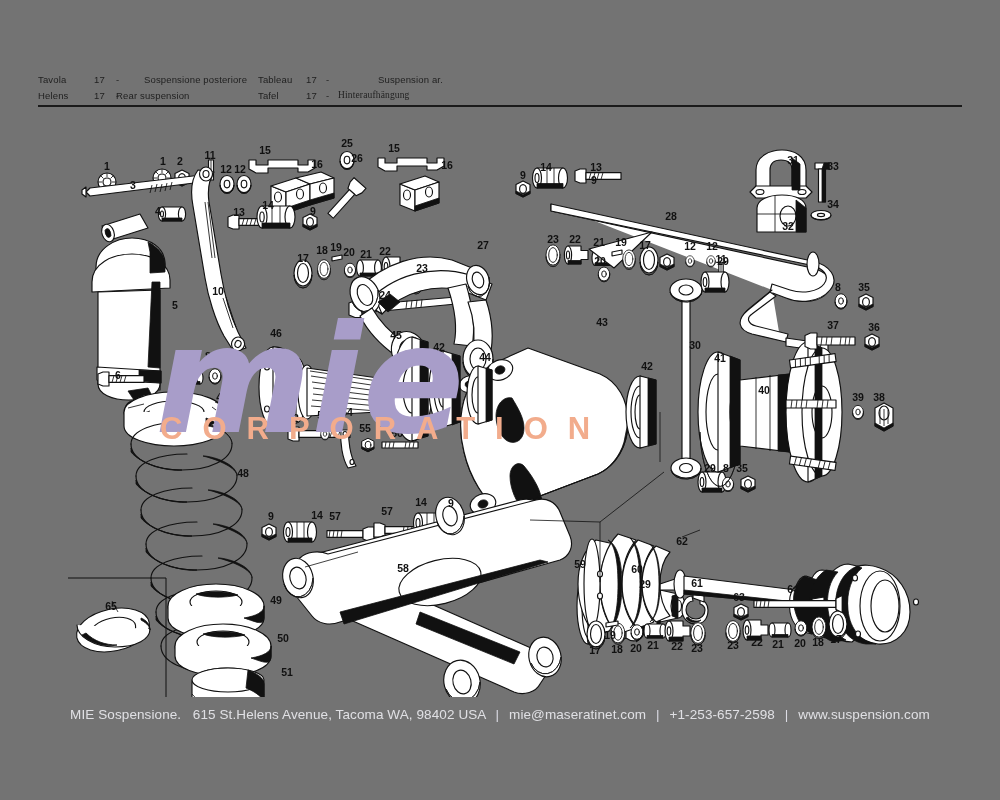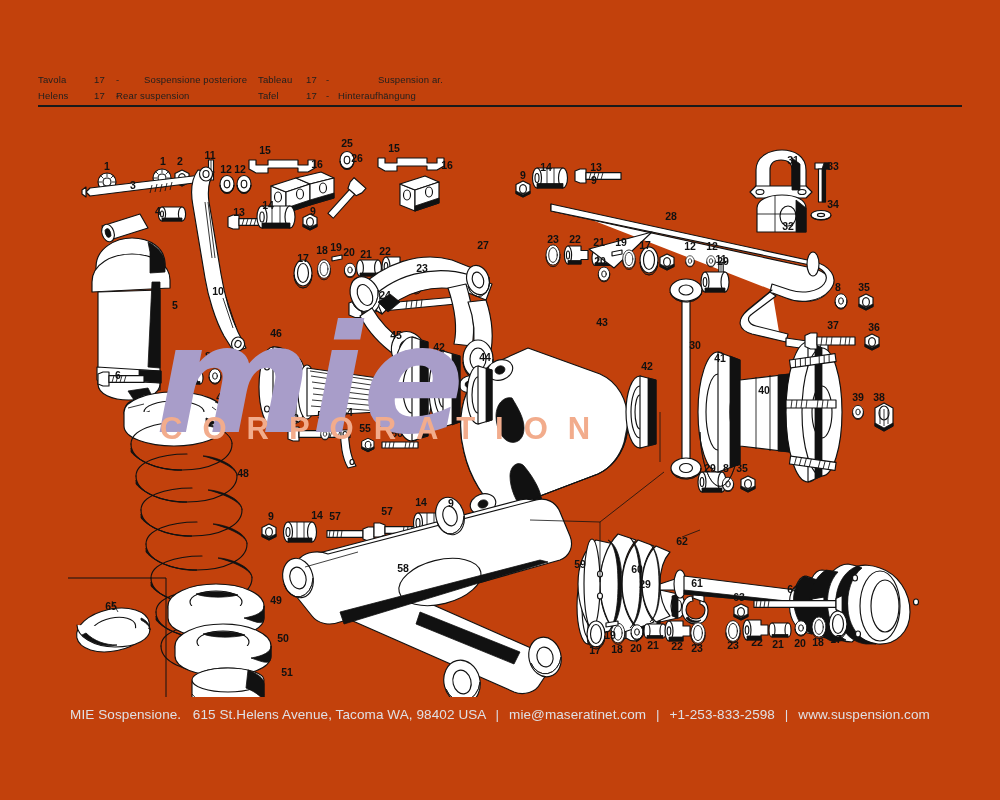--- a/index.html
+++ b/index.html
@@ -2,21 +2,21 @@
 <html><head>
 <meta charset="utf-8">
 <title>Rear Suspension Parts Diagram</title>
 <style>
   html,body{margin:0;padding:0;background:#ffffff;}
   body{
     width:1000px;height:800px;position:relative;overflow:hidden;
     font-family:"Liberation Sans", sans-serif;
     color:#1a1a1a;
   }
-  #page{position:absolute;inset:0;background:#c2410c;}
+  #page{position:absolute;inset:0;background:#737373;}
 
   
   #header{position:absolute;left:0;top:70px;width:1000px;height:45px;}
   .hdr-col{position:absolute;font-size:9.5px;letter-spacing:.15px;color:#1f1f1f;white-space:nowrap;}
   .hdr-lang{position:absolute;width:56px;}
   .hdr-num{position:absolute;width:26px;}
   .hdr-txt{position:absolute;}
   #hdr-rule{position:absolute;left:38px;top:105px;width:924px;height:2.2px;background:#1a1a1a;}
 
   
@@ -80,21 +80,21 @@
     <div class="hdr-col" style="left:258px; top:4px;">
       <span class="hdr-lang">Tableau</span>
       <span class="hdr-num" style="left:48px;">17</span>
       <span class="hdr-txt" style="left:68px;">-</span>
       <span class="hdr-txt" style="left:80px;margin-left:40px;">Suspension  ar.</span>
     </div>
     <div class="hdr-col" style="left:258px; top:20px;">
       <span class="hdr-lang">Tafel</span>
       <span class="hdr-num" style="left:48px;">17</span>
       <span class="hdr-txt" style="left:68px;">-</span>
-      <span class="hdr-txt" style="left:80px;">Hinteraufhängung</span>
+      <span class="hdr-txt" style="left:80px;font-family:Liberation Serif, serif;">Hinteraufhängung</span>
     </div>
   </div>
   <div id="hdr-rule"></div>
 
   <div id="stage">
 
     <svg id="watermark" viewBox="0 0 1000 585">
       <text class="wm-mie" x="155" y="320" fill="#a89dc9">mie</text>
       <text class="wm-corp" x="160" y="327" fill="#f2ac8c">CORPORATION</text>
     </svg>
@@ -988,18 +988,18 @@
     </svg>
   </div>
 
   <div id="footer">
     <span>MIE Sospensione.</span>
     <span>&nbsp;</span>
     <span>615 St.Helens Avenue, Tacoma WA, 98402 USA</span>
     <span class="sep">|</span>
     <span>mie@maseratinet.com</span>
     <span class="sep">|</span>
-    <span>+1-253-833-2598</span>
+    <span>+1-253-657-2598</span>
     <span class="sep">|</span>
     <span>www.suspension.com</span>
   </div>
 
 </div>
 
 </body></html>

